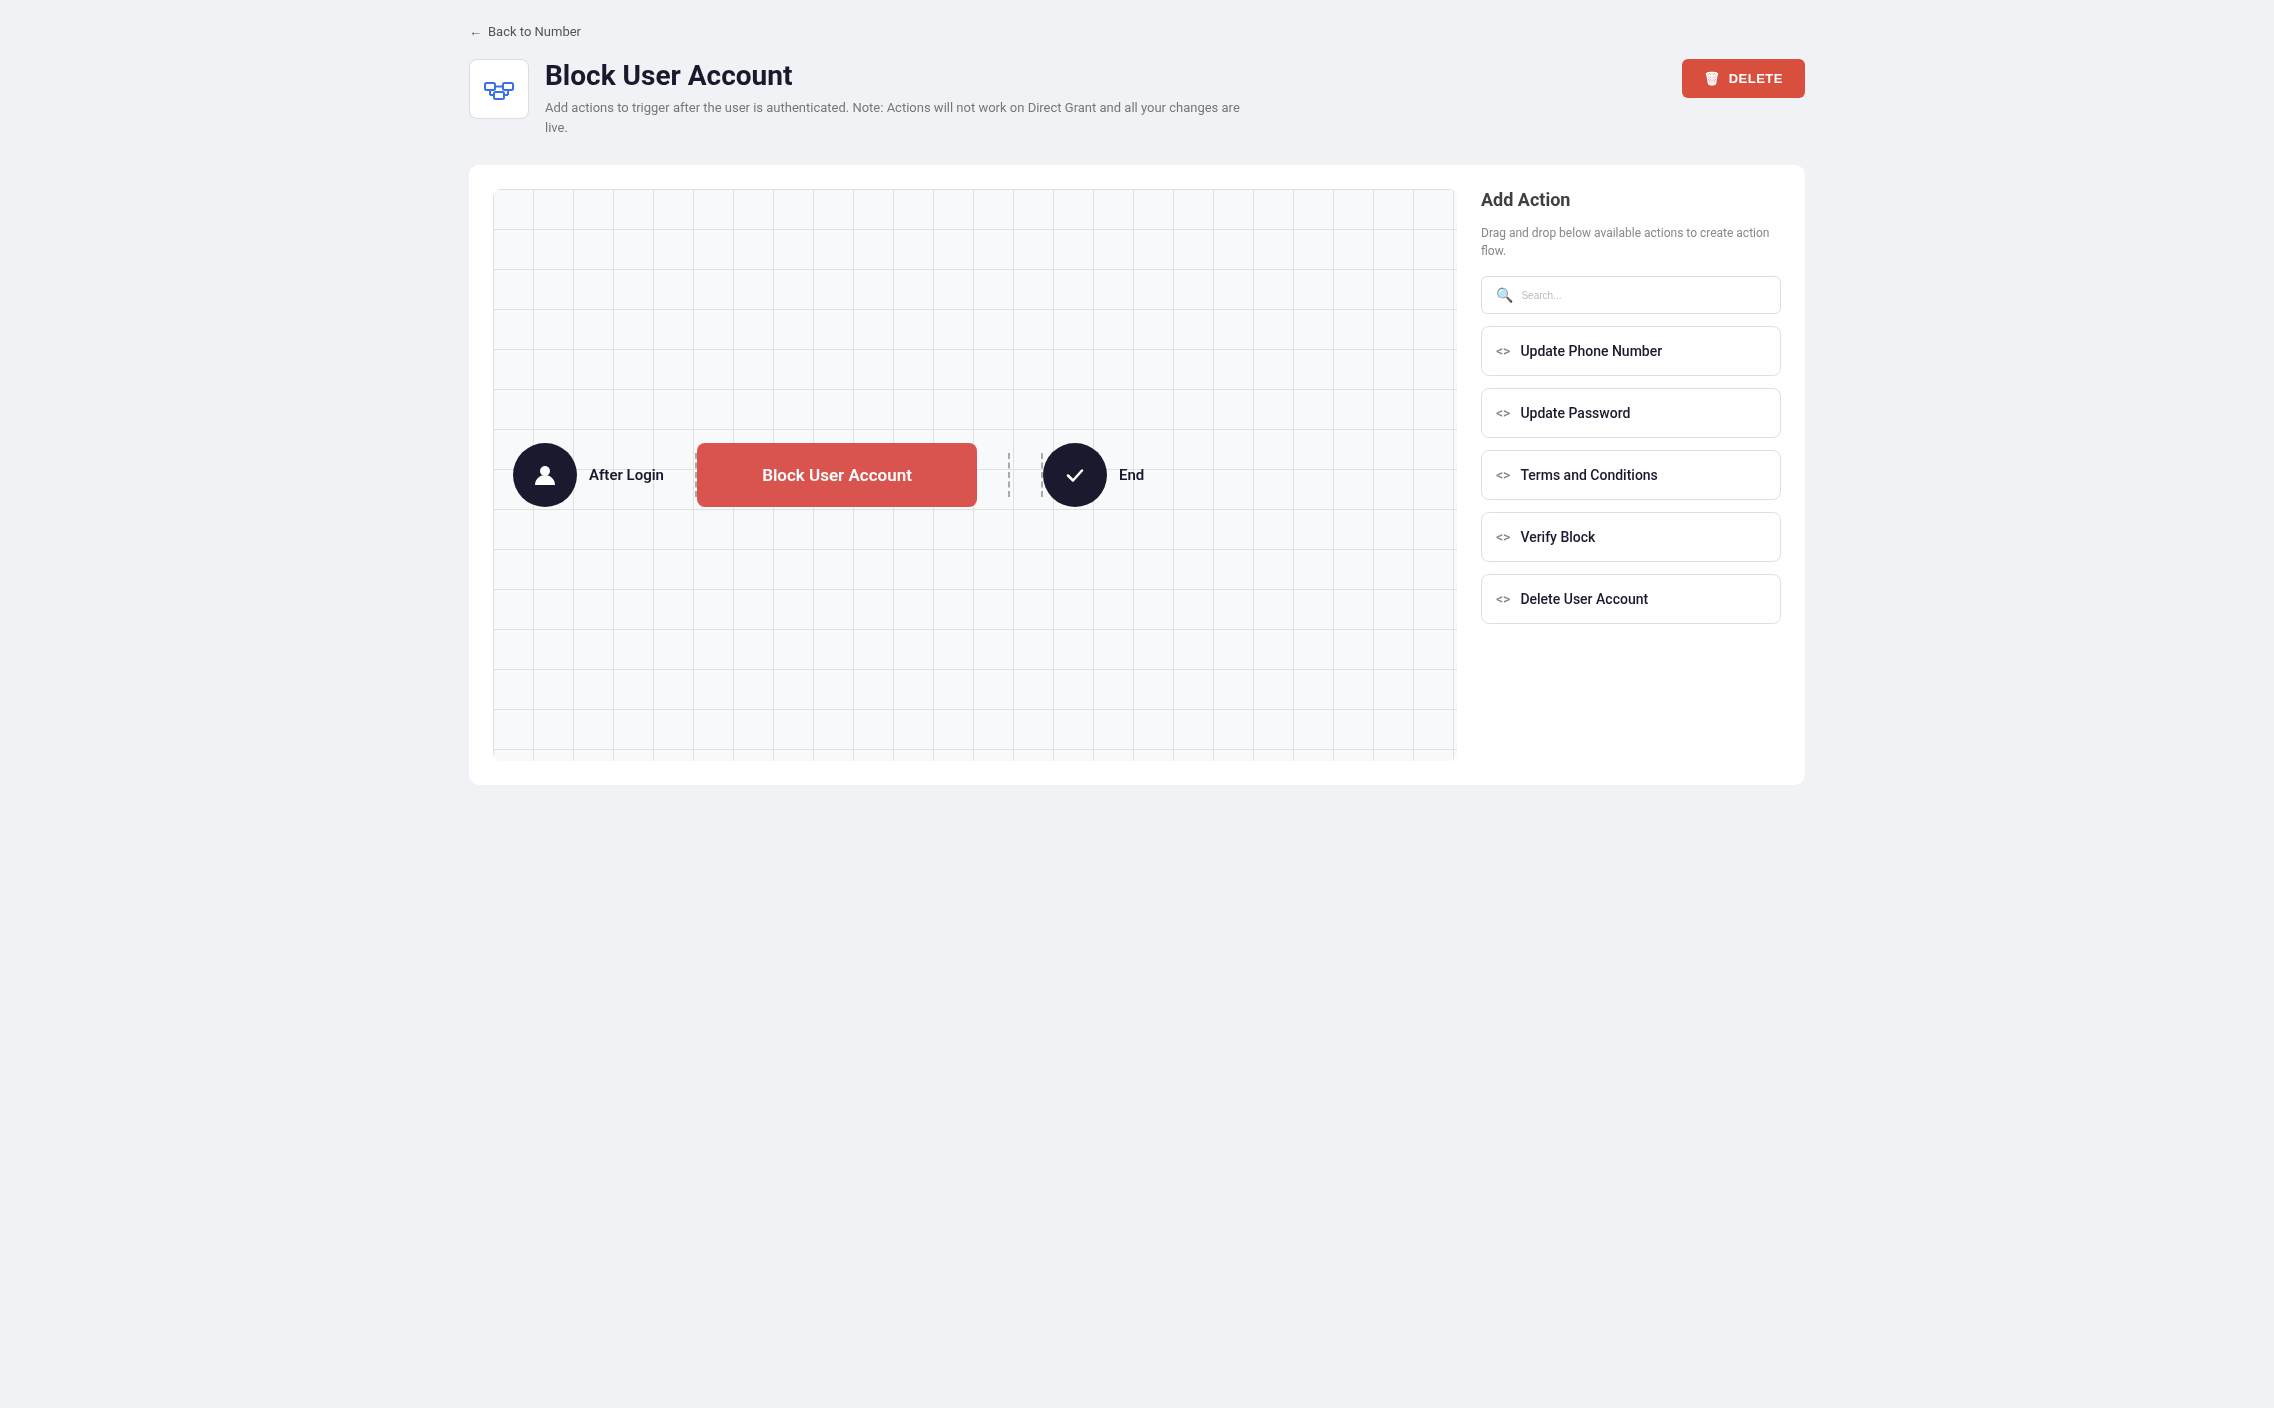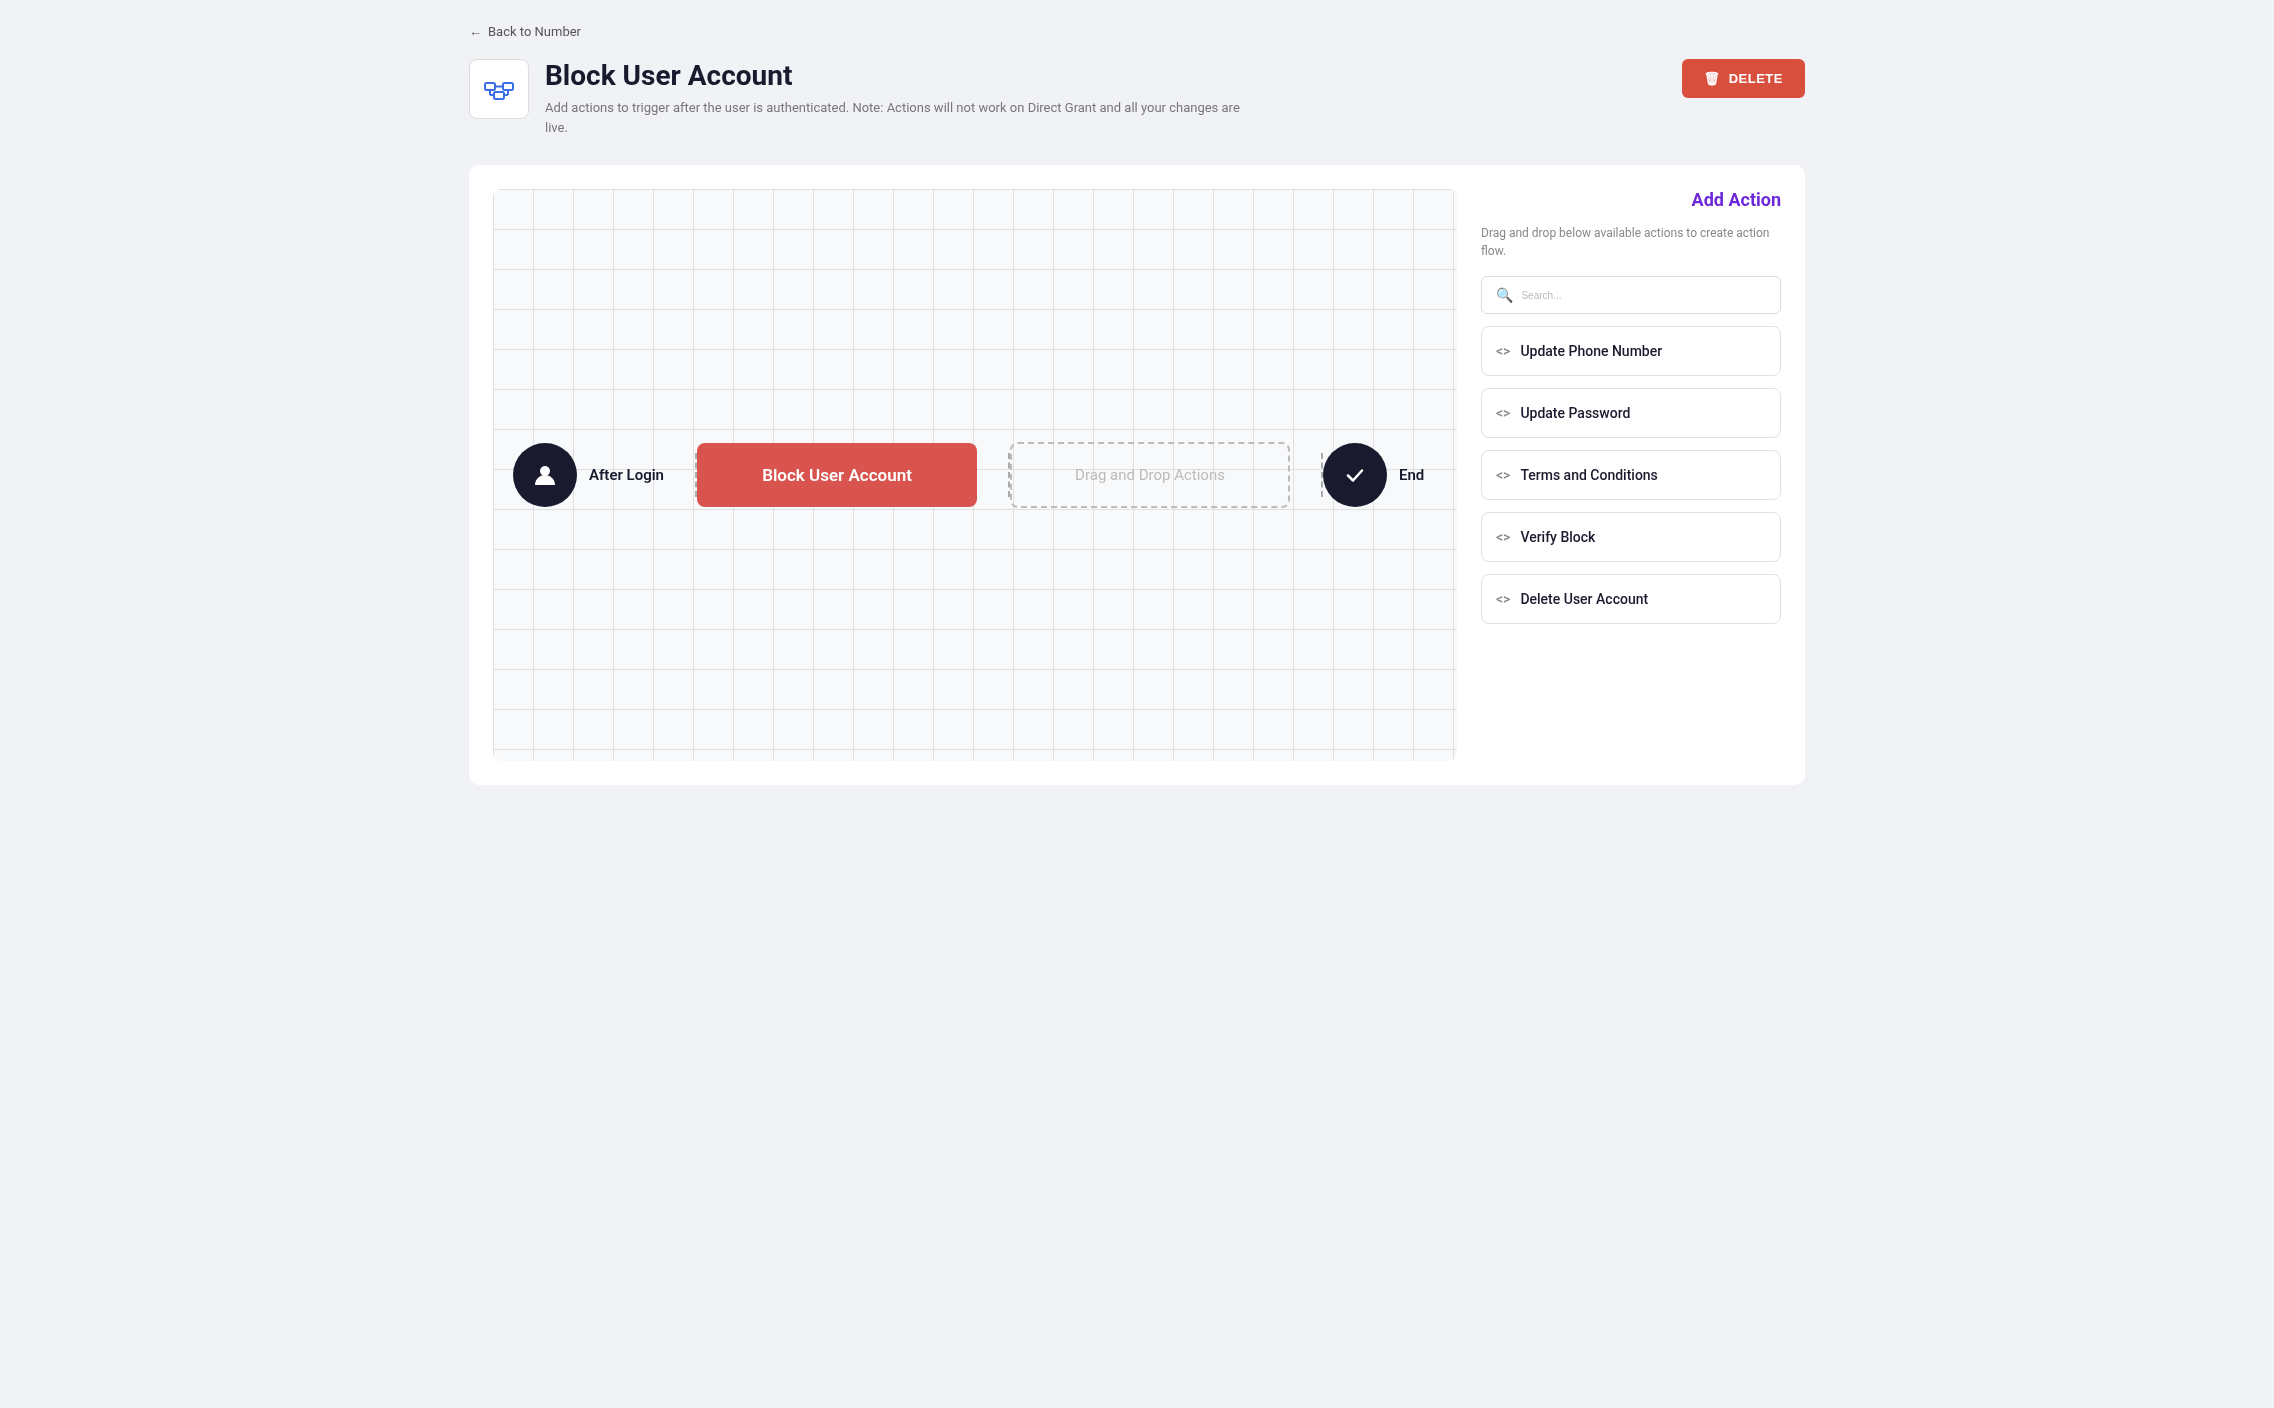--- a/index.html
+++ b/index.html
@@ -186,22 +186,21 @@
       width: 300px;
       flex-shrink: 0;
       display: flex;
       flex-direction: column;
       gap: 12px;
     }
 
     .sidebar-title {
       font-size: 18px;
       font-weight: 700;
-      color: #6d28d9;
-      text-align: right;
+      color: #404040;
     }
 
     .sidebar-subtitle {
       font-size: 12px;
       color: #888;
       line-height: 1.5;
       margin-top: 14px;
       margin-bottom: 4px;
     }
 
@@ -298,23 +297,20 @@
       </div>
 
       <div class="flow-connector"></div>
 
       <div class="flow-action-box">
         <span>Block User Account</span>
       </div>
 
       <div class="flow-connector"></div>
 
-      <div class="flow-drop-box">
-        <span>Drag and Drop Actions</span>
-      </div>
 
       <div class="flow-connector"></div>
 
       <div class="flow-node">
         <div class="flow-circle check">
           <svg width="26" height="26" viewBox="0 0 26 26" fill="none">
             <path d="M6 13.5l5 5 9-10" stroke="white" stroke-width="2.5" stroke-linecap="round" stroke-linejoin="round"></path>
           </svg>
         </div>
         <span class="flow-label">End</span>

